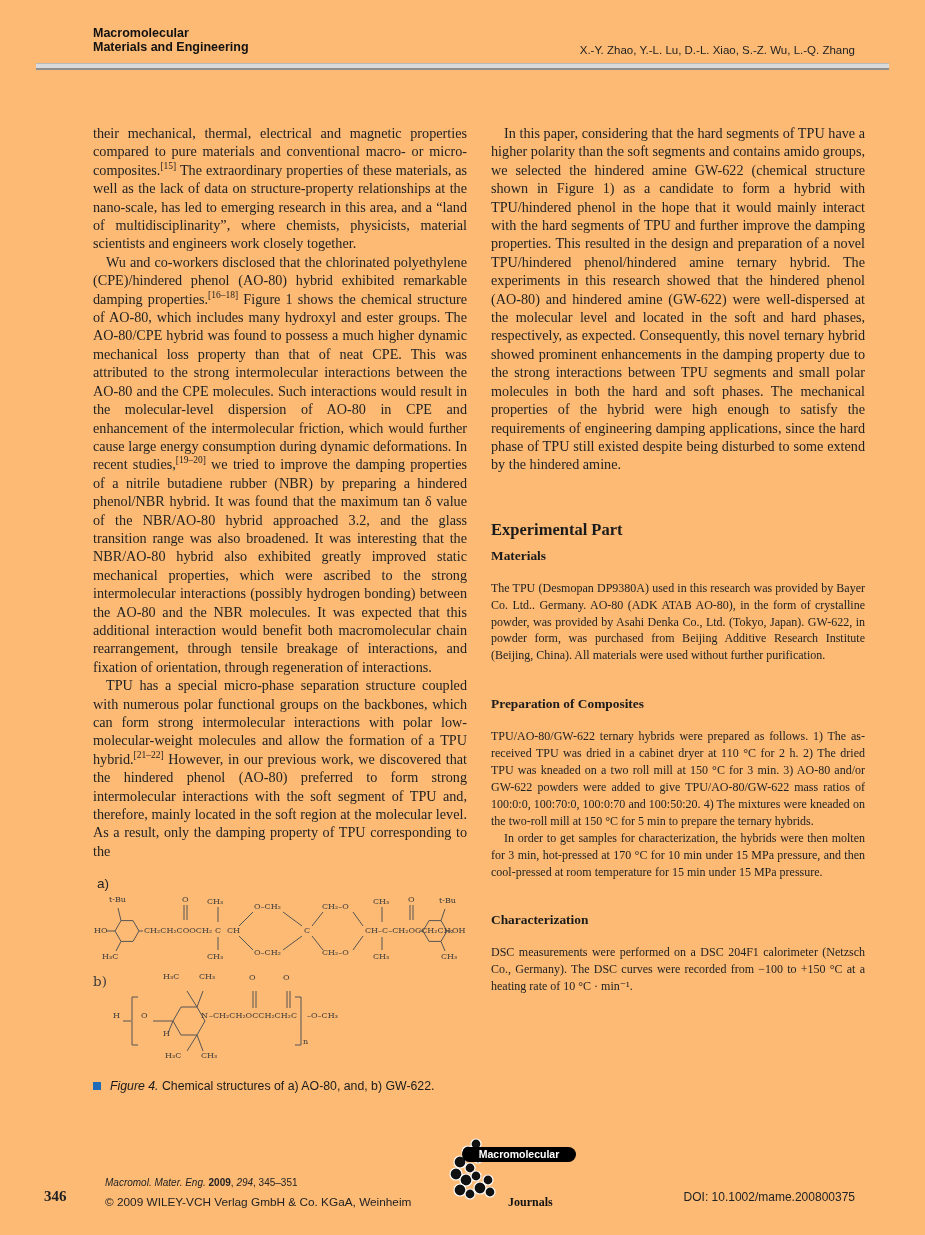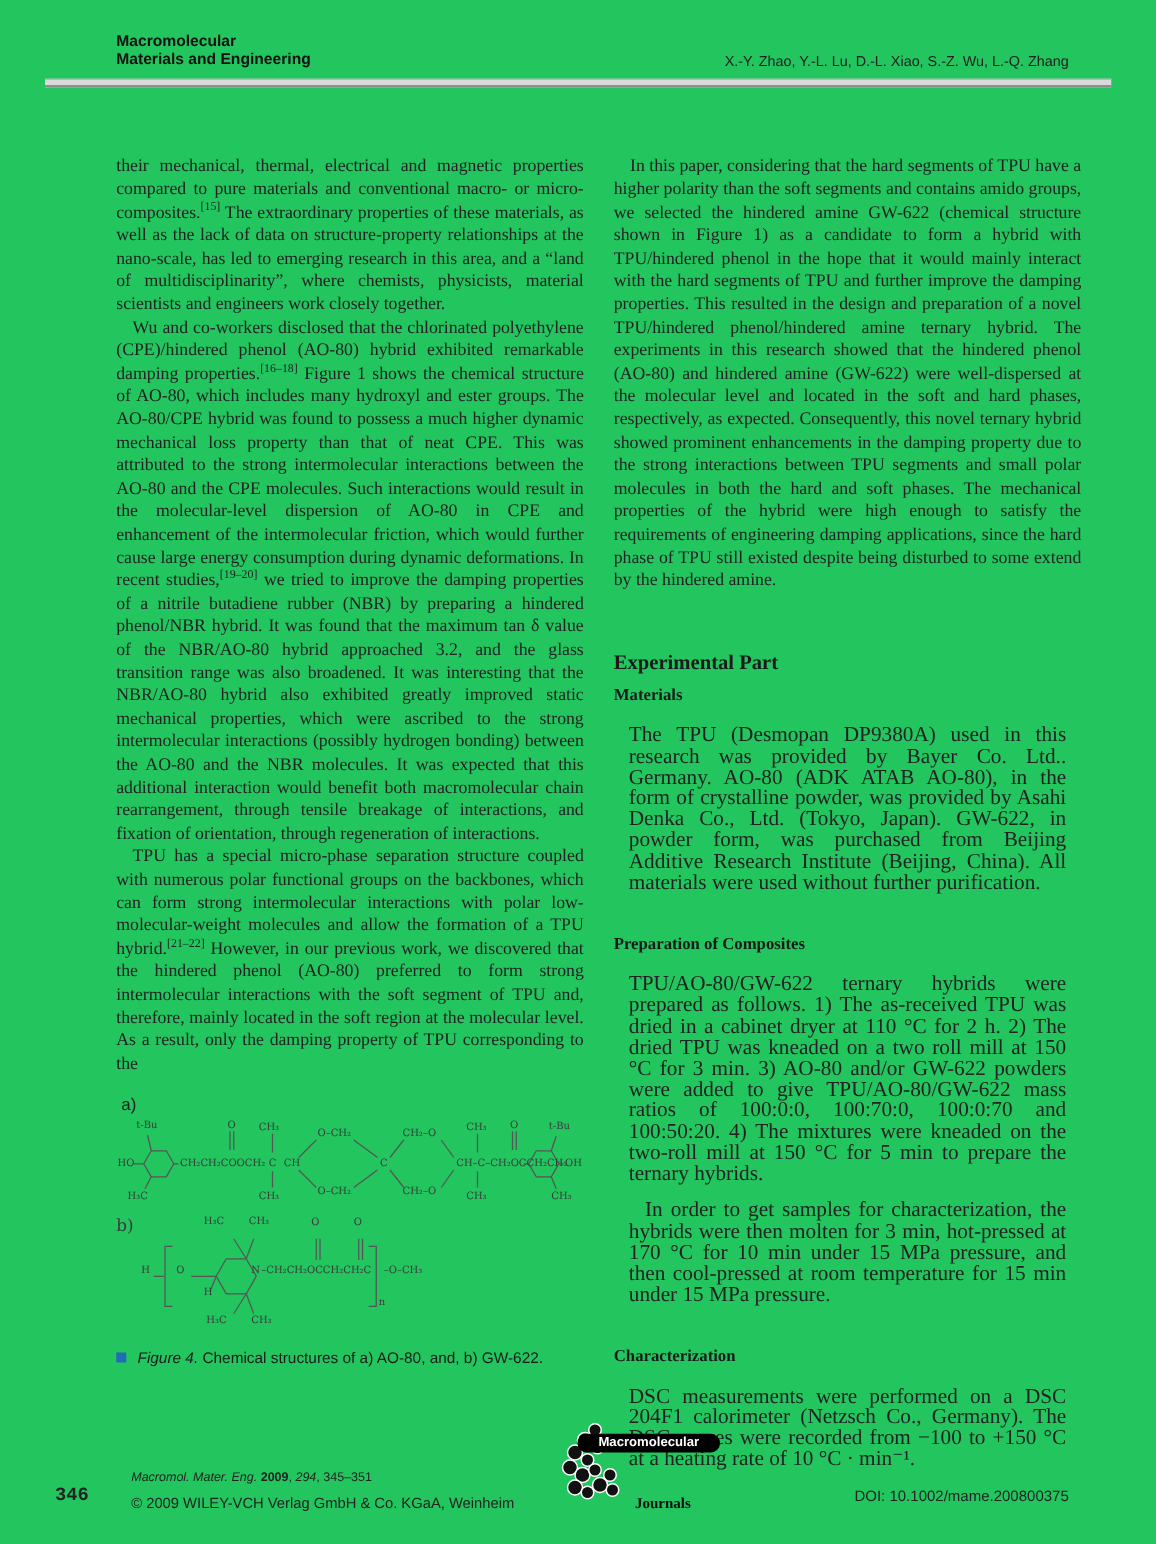--- a/index.html
+++ b/index.html
@@ -1,50 +1,50 @@
 <!DOCTYPE html>
 <html><head>
 <meta charset="utf-8">
 <style>
   html,body{margin:0;padding:0;background:#f0f0f0;}
-  .page{position:relative;width:925px;height:1235px;background:#22c55e;margin:0 auto;
+  .page{position:relative;width:925px;height:1235px;background:#fdba74;margin:0 auto;
         font-family:"Liberation Serif","DejaVu Serif",serif;color:#222;overflow:hidden;}
   
   .journal-name{position:absolute;left:93px;top:26px;font-family:"Liberation Sans",sans-serif;
         font-weight:bold;font-size:12.5px;line-height:14px;color:#111;white-space:pre-line;}
   .authors{position:absolute;right:70px;top:44px;font-family:"Liberation Sans",sans-serif;
         font-size:11.5px;color:#222;}
   .header-rule{position:absolute;left:36px;right:36px;top:63px;height:4px;background:#dadada;
         border-top:1px solid #b9b9b9;border-bottom:2px solid #8f8f8f;}
   
   .content{position:absolute;left:93px;top:124px;width:772px;display:flex;gap:24px;}
   .col{width:374px;}
   p.body{font-size:14.2px;line-height:18.4px;text-align:justify;margin:0;}
   p.indent{text-indent:13px;}
   sup{font-size:9.5px;line-height:0;vertical-align:super;}
   h1.section{font-size:16.5px;font-weight:bold;margin:46px 0 8px 0;color:#1a1a1a;}
   h2.sub{font-size:13.4px;font-weight:bold;margin:0 0 16px 0;color:#1a1a1a;}
   h2.sub.mt{margin-top:32px;}
-  p.small{font-size:17px;line-height:16.9px;text-align:justify;margin:12px;}
+  p.small{font-size:12px;line-height:16.9px;text-align:justify;margin:0;}
   
   .fig{margin-top:16px;}
   .fig-label{font-family:"Liberation Sans",sans-serif;font-size:13.5px;color:#222;margin:0 0 2px 4px;}
   .struct{position:relative;}
   .struct-a{width:374px;height:76px;}
   .struct-b{width:320px;height:92px;margin-top:2px;}
   .struct svg{position:absolute;left:0;top:0;}
   .struct span{position:absolute;font-family:"DejaVu Serif",serif;font-size:8px;
         white-space:nowrap;color:#3a3a3a;}
   .b-label{position:absolute;left:0px;top:2px;font-family:"Liberation Sans",sans-serif;
         font-size:13.5px !important;color:#222;}
   .caption{margin-top:16px;display:flex;gap:9px;font-family:"Liberation Sans",sans-serif;
         font-size:12.3px;color:#1a1a1a;}
   .cap-square{width:8px;height:8px;margin-top:3px;flex:none;}
   
-  .page-number{position:absolute;left:44px;top:1188px;font-family:Liberation Mono, monospace;
+  .page-number{position:absolute;left:44px;top:1188px;font-family:Liberation Serif, serif;
         font-weight:bold;font-size:15px;color:#222;}
   .citation{position:absolute;left:105px;top:1177px;font-family:"Liberation Sans",sans-serif;
         font-size:10px;color:#222;}
   .copyright{position:absolute;left:105px;top:1195px;font-family:"Liberation Sans",sans-serif;
         font-size:11.8px;color:#222;}
   .doi{position:absolute;right:70px;top:1190px;font-family:"Liberation Sans",sans-serif;
         font-size:12px;color:#222;}
   .logo{position:absolute;left:446px;top:1138px;width:140px;height:80px;}
   .logo-pill{position:absolute;left:16px;top:9px;width:114px;height:15px;background:#000;
         border-radius:8px;color:#fff;font-family:"Liberation Sans",sans-serif;font-weight:bold;

